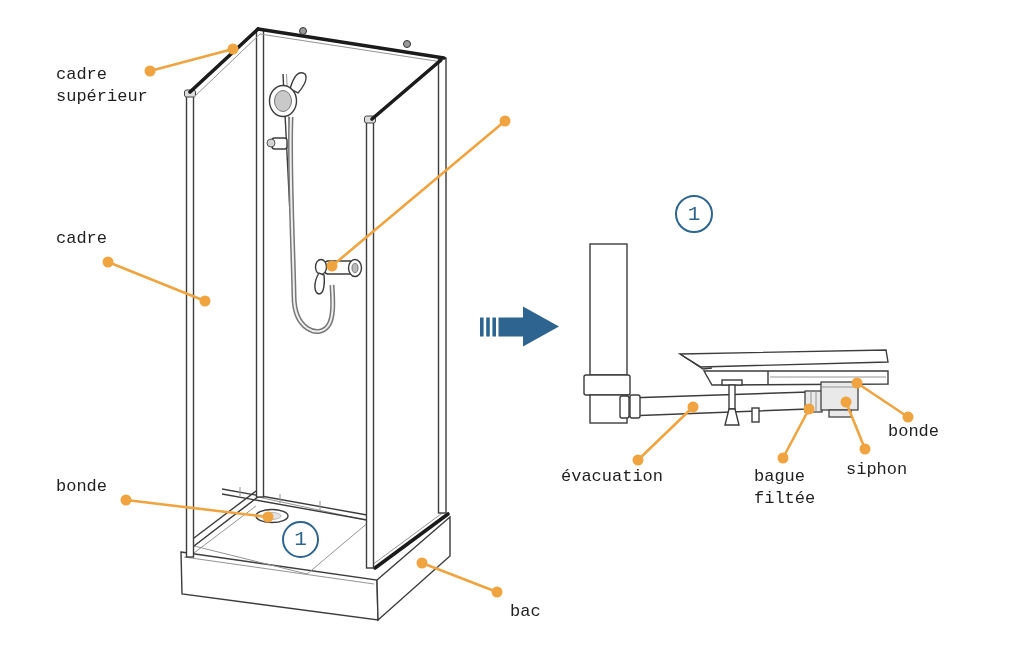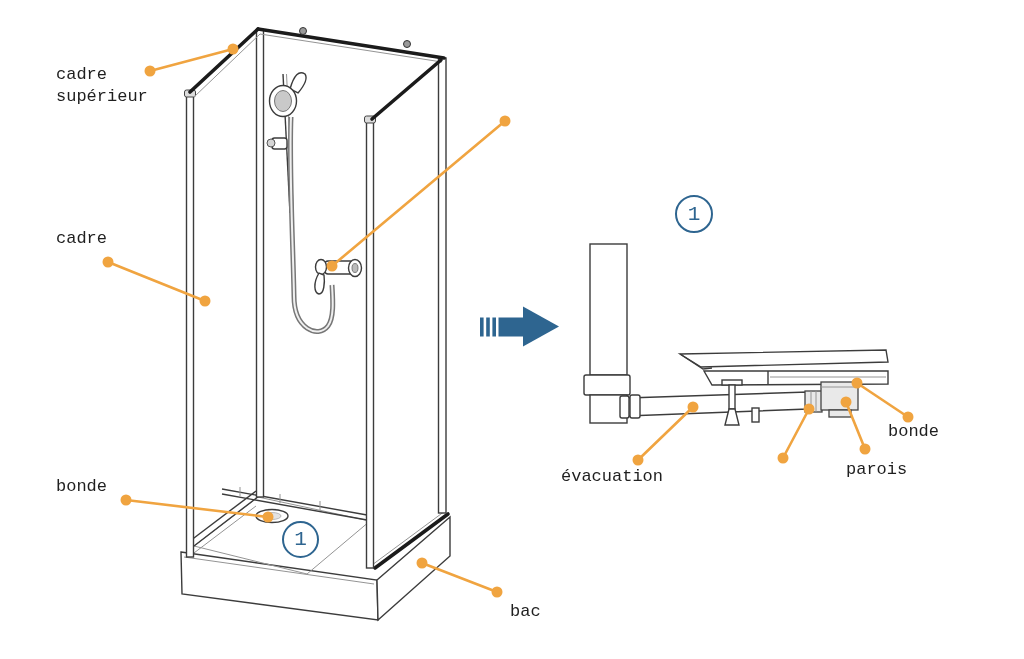--- a/index.html
+++ b/index.html
@@ -205,22 +205,23 @@
 
   <div class="label" style="left:56px;top:228px;">cadre</div>
 
   <div class="label" style="left:56px;top:476px;">bonde</div>
 
   <div class="label" style="left:510px;top:589px;margin-top:12px;">bac</div>
 
 
   <div class="label" style="left:561px;top:466px;text-align:right;">évacuation</div>
 
-
-  <div class="label" style="left:846px;top:459px;">parois</div>
+  <div class="label" style="left:754px;top:466px;width:80px;">bague filtée</div>
+
+  <div class="label" style="left:846px;top:459px;">siphon</div>
 
   <div class="label" style="left:888px;top:421px;">bonde</div>
 
   <div class="marker" style="left:282px;top:521px;width:37px;height:37px;">1</div>
 
   <div class="marker" style="left:675px;top:195px;width:38px;height:38px;">1</div>
 
 </div>
 
 </body></html>

